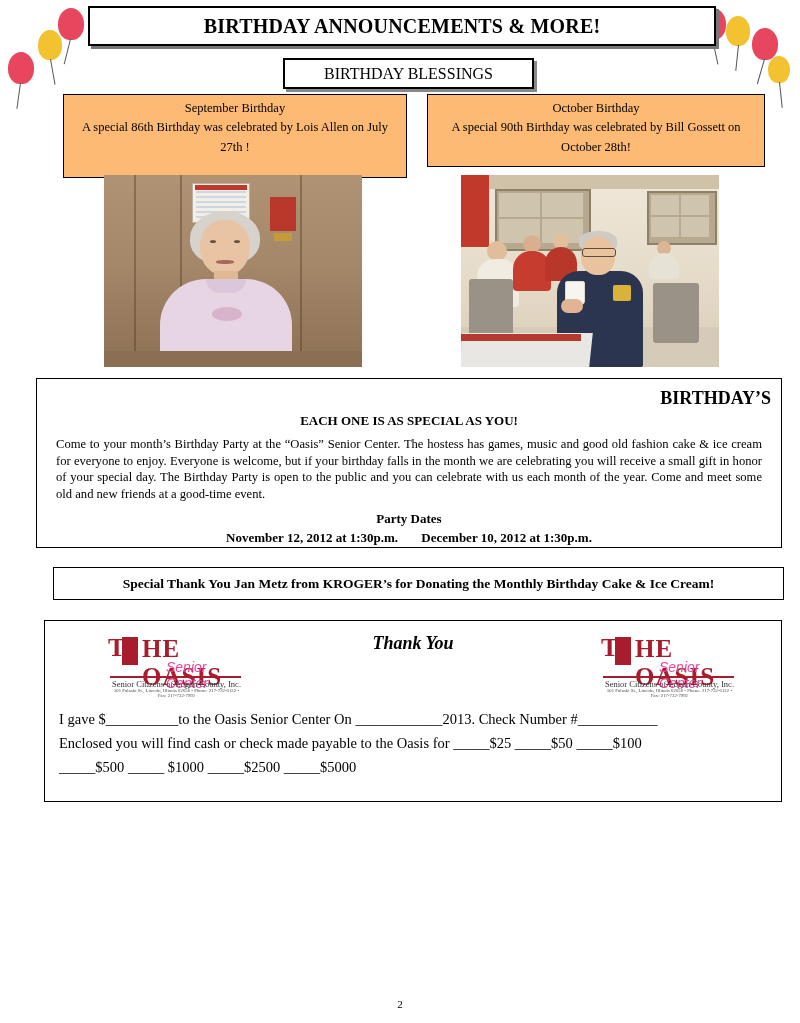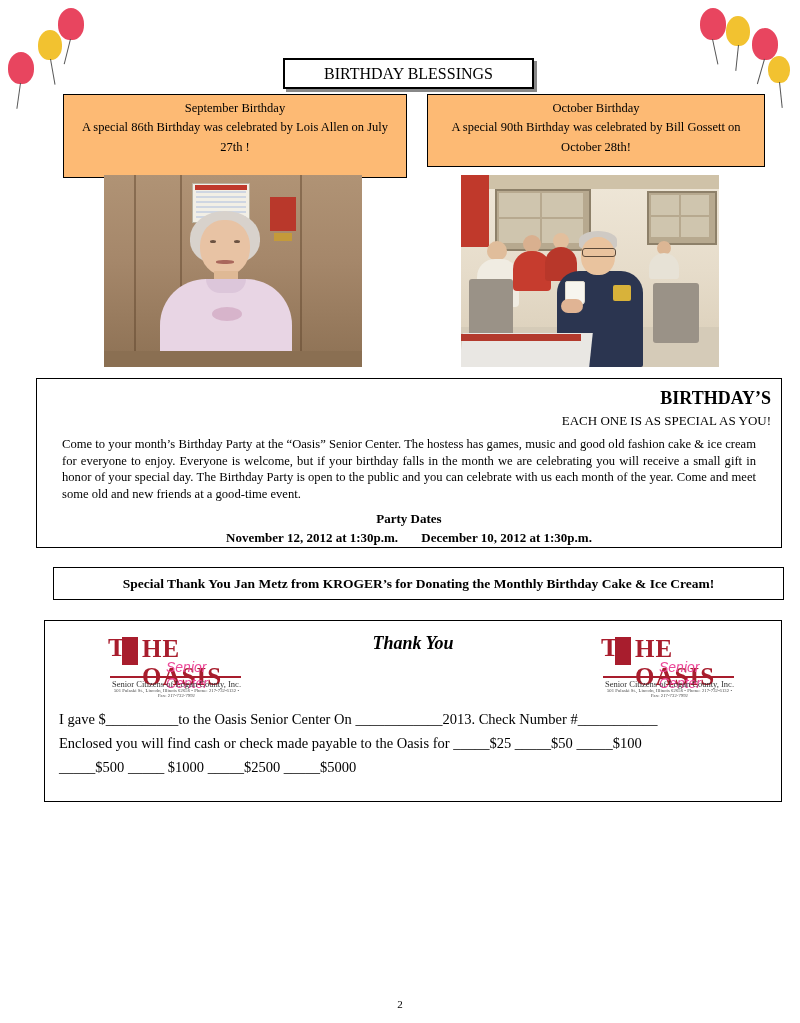--- a/index.html
+++ b/index.html
@@ -264,30 +264,30 @@
     box-sizing: border-box;
     padding: 7px 10px;
   }
   .bd-title {
     text-align: right;
     font-size: 18px;
     font-weight: bold;
     margin: 2px 0 4px;
   }
   .bd-sub {
-    text-align: right;
+    text-align: center;
     font-size: 13px;
-    font-weight: normal;
+    font-weight: bold;
     margin-bottom: 7px;
   }
   .bd-para {
     font-size: 12.6px;
     line-height: 1.33;
     text-align: justify;
-    margin: 0 15px 8px;
+    margin: 0 9px 8px;
   }
   .bd-party {
     text-align: center;
     font-size: 13px;
     font-weight: bold;
     margin: 0 0 3px;
   }
   .bd-dates {
     text-align: center;
     font-size: 13px;
@@ -444,20 +444,23 @@
   </div>
   <div class="balloon" style="left:752px; top:28px; width:26px; height:32px;">
     <div class="bubble" style="background:#e8455f;"></div>
     <div class="string" style="transform:rotate(16deg);"></div>
   </div>
   <div class="balloon" style="left:768px; top:56px; width:22px; height:27px;">
     <div class="bubble" style="background:#f2c230;"></div>
     <div class="string" style="transform:rotate(-6deg);"></div>
   </div>
 
+  <div class="header-box">
+    <div class="header-title">BIRTHDAY ANNOUNCEMENTS &amp; MORE!</div>
+  </div>
 </div>
 
 <div class="blessings-box">
   <div class="blessings-title">BIRTHDAY BLESSINGS</div>
 </div>
 
 <div class="cap-box" id="cap-left">
   <div>September Birthday</div>
   <div>A special 86th Birthday was celebrated by  Lois Allen on July 27th !</div>
 </div>

